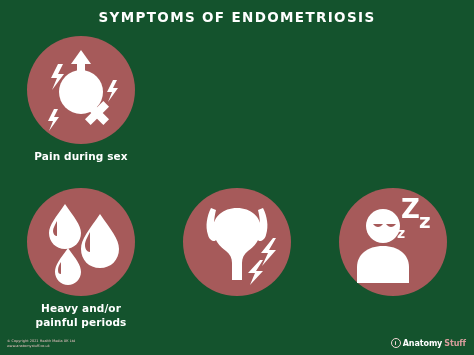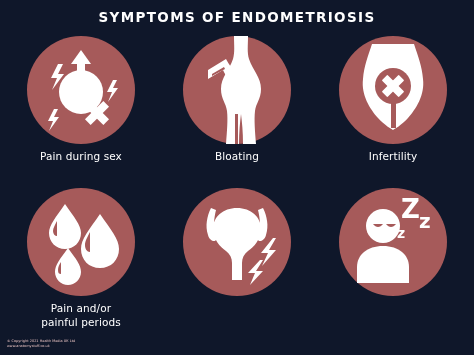--- a/index.html
+++ b/index.html
@@ -6,21 +6,21 @@
   body{
     width:474px;height:355px;
     background:#e3b6b5;
     font-family:"DejaVu Sans", sans-serif;
     overflow:hidden;
     position:relative;
   }
   #infographic{
     position:absolute;inset:0;
     width:474px;height:355px;
-    background:#0f172a;
+    background:#14532d;
   }
   
   .title{
     position:absolute;
     top:9px;left:0;width:474px;
     text-align:center;
     color:#ffffff;
     font-family:"DejaVu Sans", sans-serif;
     font-size:13.5px;
     font-weight:bold;
@@ -51,21 +51,21 @@
     border-radius:50%;
     background:#a65a5a;
   }
   .art{position:absolute;left:0;top:0;width:108px;height:108px;}
 
   .caption{
     margin-top:6px;
     color:#ffffff;
     font-family:"DejaVu Sans", sans-serif;
     font-size:10.5px;
-    font-weight:normal;
+    font-weight:bold;
     line-height:13.5px;
     letter-spacing:.1px;
     white-space:pre-line;
   }
 
   
   .copyright{
     position:absolute;
     left:7px;bottom:7px;
     color:#e9c3c2;
@@ -137,85 +137,42 @@
 
             <polygon points="31,28 24,42 30,42 25,54 37,38 31,38 36,28"></polygon>
             <polygon points="86,44 80,56 85,56 81,66 91,52 86,52 90,44"></polygon>
             <polygon points="27,73 21,85 26,85 22,95 32,81 27,81 31,73"></polygon>
           </g>
         </svg>
       </div>
       <div class="caption">Pain during sex</div>
     </div>
 
-    <div class="cell c1">
-      <div class="disc">
-        <svg class="art" viewBox="0 0 108 108">
-          <g fill="#ffffff">
-
-            <path d="M47 0 h18 c0 10 -1 16 1 23 c4 12 12 18 12 30 c0 10 -5 14 -6 22 c-1 9 0 20 1 33 h-13 c0 -12 -1 -22 -2 -30 c-1 8 -2 18 -2 30 h-13 c1 -13 2 -24 1 -33 c-1 -8 -6 -12 -6 -22 c0 -12 8 -18 12 -30 c2 -7 1 -13 1 -23 z"></path>
-
-            <path d="M43 23 l-18 11 l0 9 l15 -9 l0 0 c0 0 6 14 14 17 c6 2 9 -1 9 -6 c0 -5 -5 -6 -9 -8 c-5 -3 -8 -9 -11 -14 z"></path>
-          </g>
-          <g fill="#a65a5a">
-
-            <rect x="52" y="78" width="3" height="30"></rect>
-
-            <path d="M41 31 l-12 7 l0 2 l13 -7 z"></path>
-          </g>
-        </svg>
-      </div>
-      <div class="caption">Bloating</div>
-    </div>
-
-    <div class="cell c2">
-      <div class="disc">
-        <svg class="art" viewBox="0 0 108 108">
-          <g fill="#ffffff">
-
-            <path d="M33 8 c-4 12 -8 22 -9 35 c-2 16 7 30 15 39 c6 7 15 12 15 12 s9 -5 15 -12 c8 -9 17 -23 15 -39 c-1 -13 -5 -23 -9 -35 z"></path>
-          </g>
-          <g fill="#a65a5a">
-
-            <path d="M52 62 h5 v30 h-5 z"></path>
-            <path d="M54 66 l-14 -12 l4 -4 l13 12 z"></path>
-            <path d="M54 66 l14 -12 l-4 -4 l-13 12 z"></path>
-
-            <circle cx="54" cy="50" r="18"></circle>
-          </g>
-          <g fill="#ffffff">
-
-            <rect x="50" y="38" width="8" height="24" rx="1" transform="rotate(45 54 50)"></rect>
-            <rect x="42" y="46" width="24" height="8" rx="1" transform="rotate(45 54 50)"></rect>
-          </g>
-        </svg>
-      </div>
-      <div class="caption">Infertility</div>
-    </div>
+
 
     <div class="cell c3">
       <div class="disc">
         <svg class="art" viewBox="0 0 108 108">
           <g fill="#ffffff">
 
             <path d="M38 16 c-9 13 -16 21 -16 29 c0 9 7 16 16 16 c9 0 16 -7 16 -16 c0 -8 -7 -16 -16 -29 z"></path>
 
             <path d="M73 26 c-11 16 -19 25 -19 35 c0 11 8 19 19 19 c11 0 19 -8 19 -19 c0 -10 -8 -19 -19 -35 z"></path>
 
             <path d="M41 60 c-8 11 -13 17 -13 24 c0 7 6 13 13 13 c7 0 13 -6 13 -13 c0 -7 -5 -13 -13 -24 z"></path>
           </g>
           <g fill="#a65a5a">
 
             <path d="M30 33 c-2 4 -4 7 -4 10 c0 3 2 5 4 5 z"></path>
             <path d="M63 44 c-3 6 -5 9 -5 13 c0 4 2 7 5 7 z"></path>
             <path d="M34 74 c-2 3 -3 5 -3 8 c0 3 1 4 3 4 z"></path>
           </g>
         </svg>
       </div>
-      <div class="caption">Pain and/or
+      <div class="caption">Heavy and/or
 painful periods</div>
     </div>
 
     <div class="cell c4">
       <div class="disc">
         <svg class="art" viewBox="0 0 108 108">
           <g fill="#ffffff">
 
             <path d="M54 20 c-14 0 -24 9 -24 21 c0 10 7 18 13 22 c4 3 6 7 6 12 l0 17 h10 l0 -17 c0 -5 2 -9 6 -12 c6 -4 13 -12 13 -22 c0 -12 -10 -21 -24 -21 z"></path>
 
@@ -251,14 +208,19 @@
           </g>
         </svg>
       </div>
     </div>
 
   </div>
 
   <div class="copyright">© Copyright 2021 Health Media UK Ltd
 www.anatomystuff.co.uk</div>
 
+  <div class="brand">
+    <span class="brand-mark"></span>
+    <span class="brand-a">Anatomy</span>
+      <span class="brand-b">Stuff</span>
+  </div>
 
 </div>
 
 </body></html>

